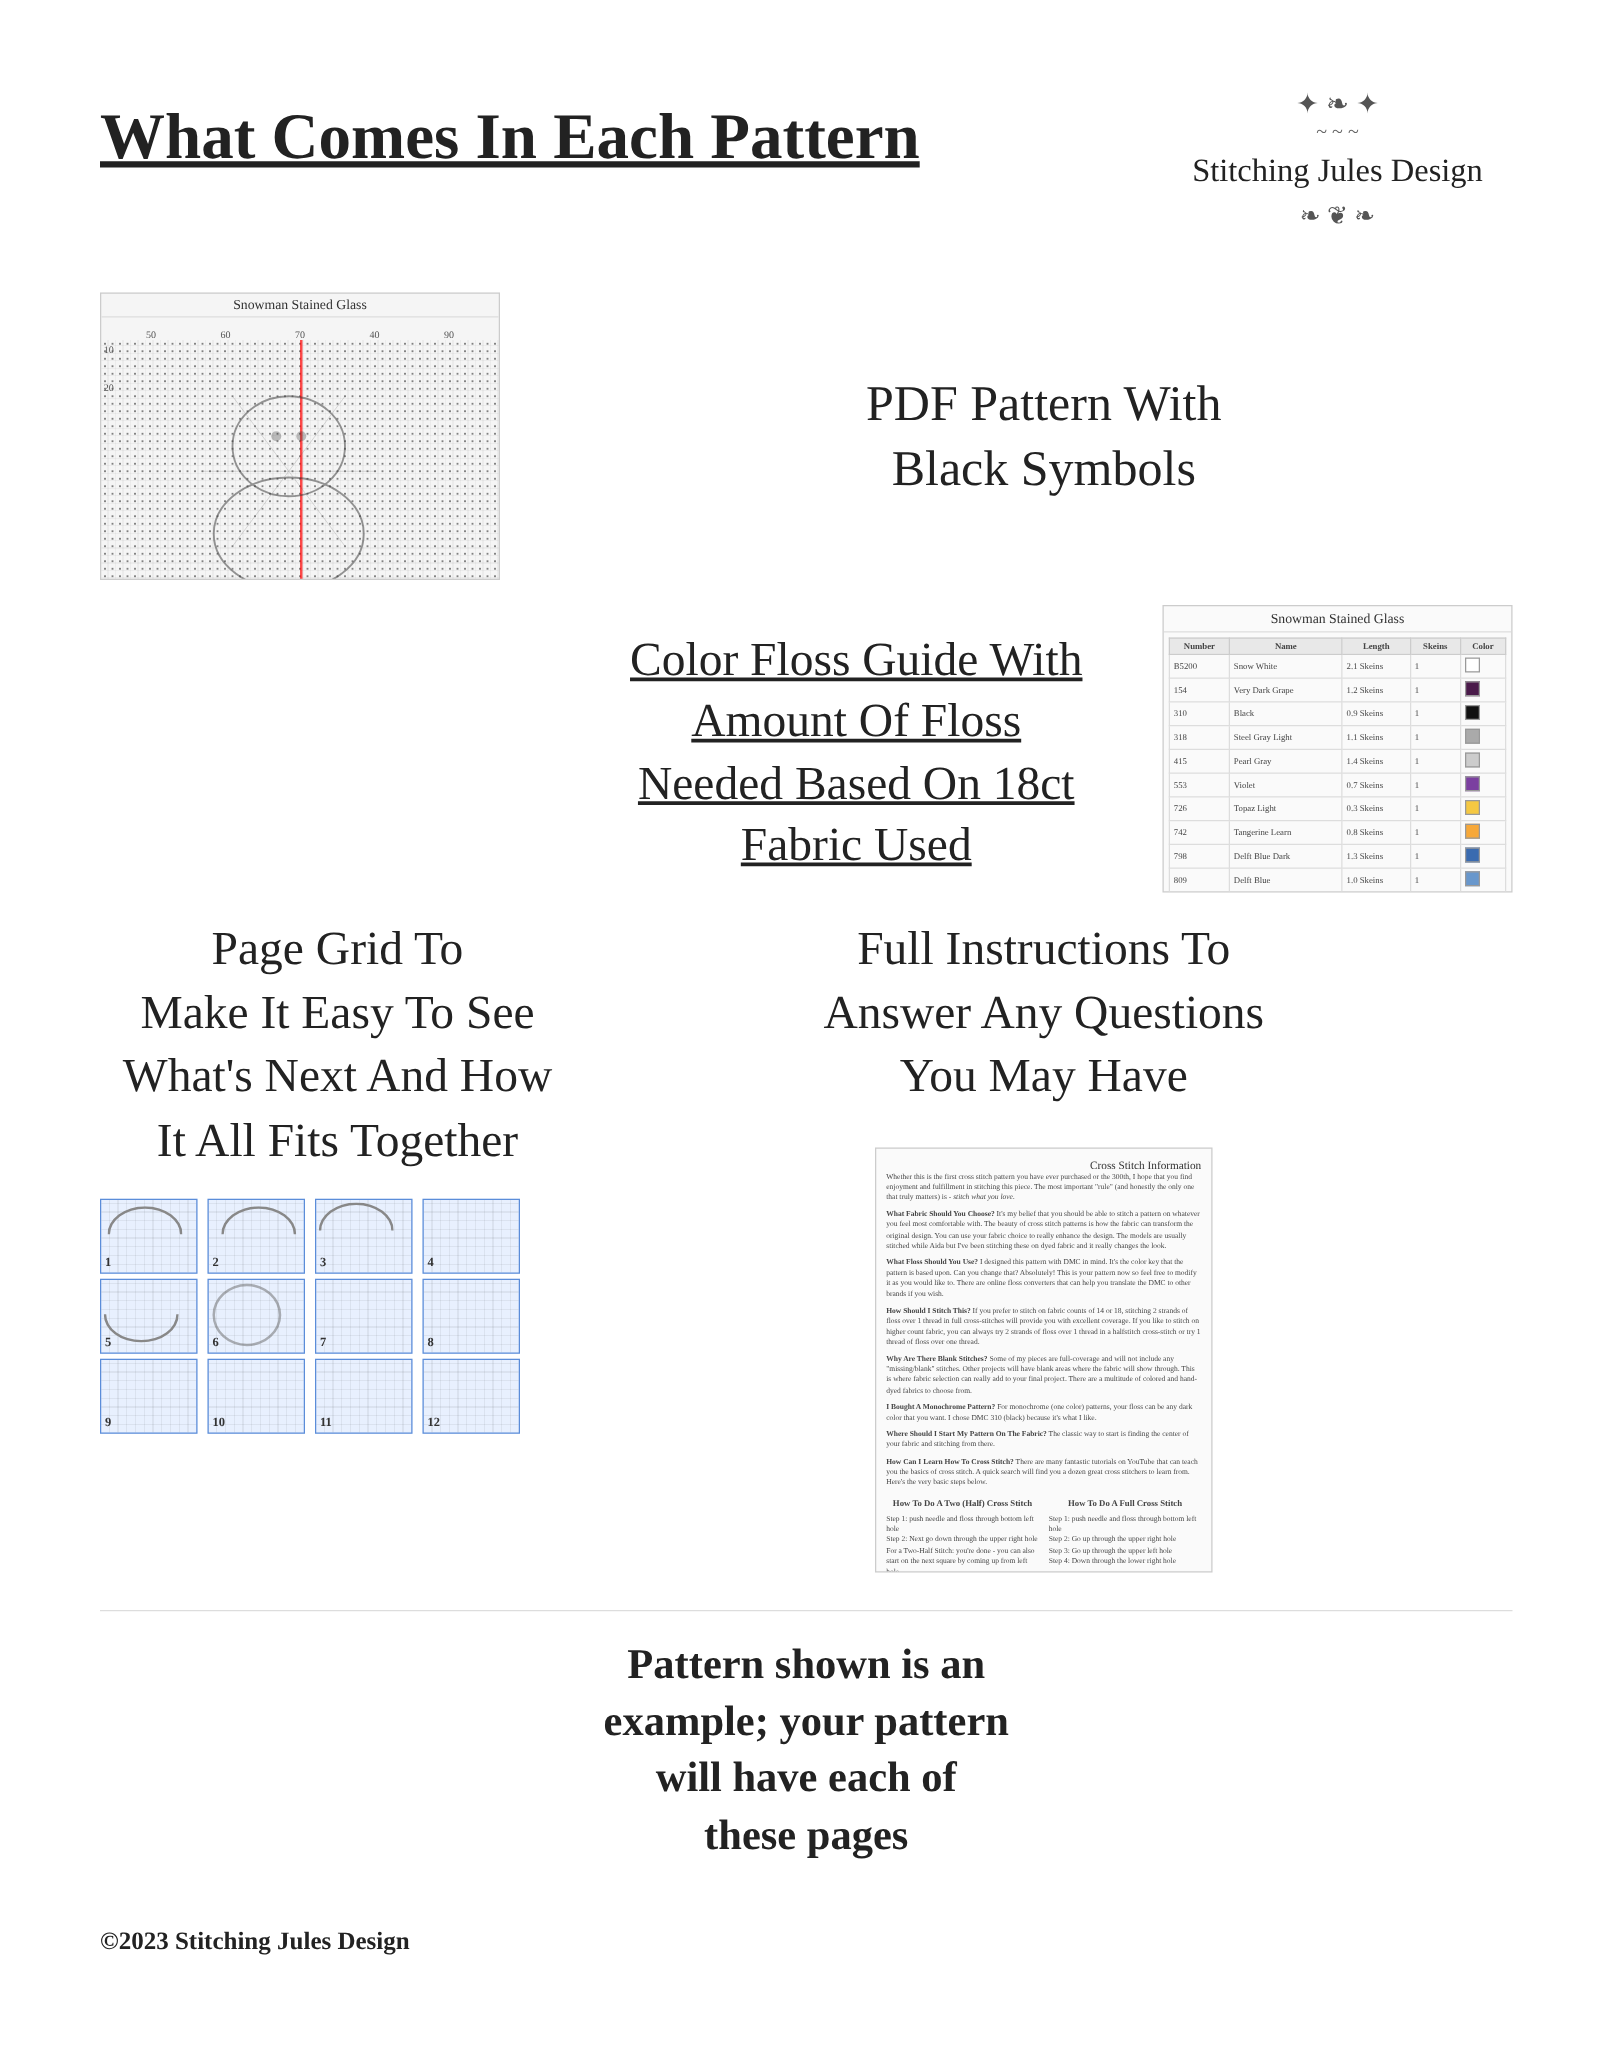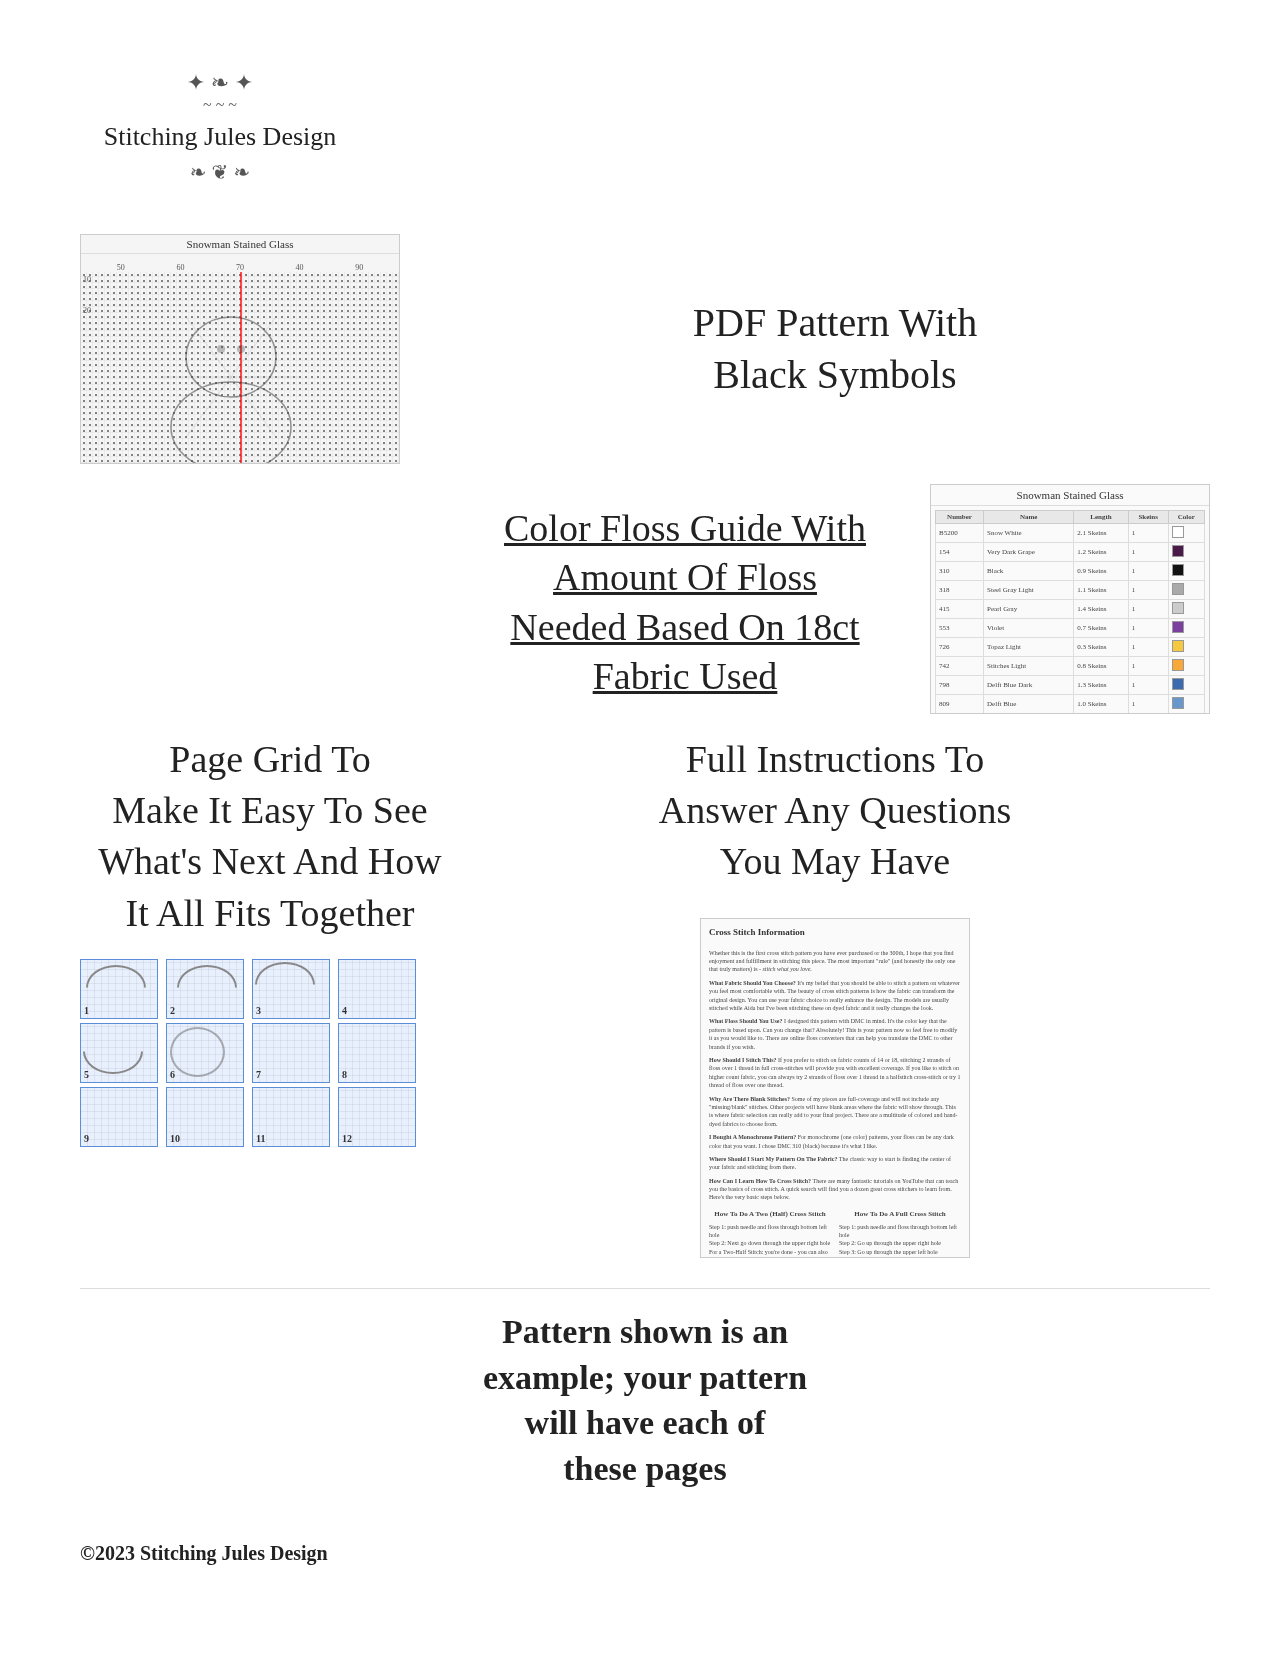--- a/index.html
+++ b/index.html
@@ -197,25 +197,25 @@
     .cross-stitch-info {
       width: 270px;
       height: 340px;
       border: 1px solid #ccc;
       background: #fafafa;
       overflow: hidden;
       padding: 8px;
     }
 
     .cross-stitch-info-title {
-      text-align: left;
+      text-align: right;
       font-size: 9px;
-      font-weight: bold;
+      font-weight: normal;
       color: #333;
-      margin-bottom: 12px;
+      margin-bottom: 1px;
     }
 
     .cross-stitch-info-para {
       font-size: 6px;
       color: #444;
       margin-bottom: 5px;
       line-height: 1.4;
     }
 
     .cross-stitch-info-para strong {
@@ -387,20 +387,21 @@
     .row3-right {
       flex: 1;
     }
   </style>
 </head>
 <body>
 
 <div class="page">
 
   <div class="header">
+    <h1 class="page-title">What Comes In Each Pattern</h1>
     <div class="logo-area">
 
       <svg width="200" height="60" viewBox="0 0 200 60">
         <text x="100" y="30" text-anchor="middle" font-size="22" fill="#555" font-family="serif">✦ ❧ ✦</text>
         <text x="100" y="50" text-anchor="middle" font-size="16" fill="#666" font-family="serif">~ ~ ~</text>
       </svg>
       <div class="logo-text">Stitching Jules Design</div>
       <svg width="180" height="40" viewBox="0 0 180 40">
         <text x="90" y="25" text-anchor="middle" font-size="20" fill="#555" font-family="serif">❧ ❦ ❧</text>
       </svg>
@@ -516,21 +517,21 @@
                 </tr>
               <tr>
                   <td>726</td>
                   <td>Topaz Light</td>
                   <td>0.3 Skeins</td>
                   <td>1</td>
                   <td><span class="color-swatch" style="background:#f5c842;"></span></td>
                 </tr>
               <tr>
                   <td>742</td>
-                  <td>Stitches Light</td>
+                  <td>Tangerine Learn</td>
                   <td>0.8 Skeins</td>
                   <td>1</td>
                   <td><span class="color-swatch" style="background:#f7a838;"></span></td>
                 </tr>
               <tr>
                   <td>798</td>
                   <td>Delft Blue Dark</td>
                   <td>1.3 Skeins</td>
                   <td>1</td>
                   <td><span class="color-swatch" style="background:#3a6bb0;"></span></td>

